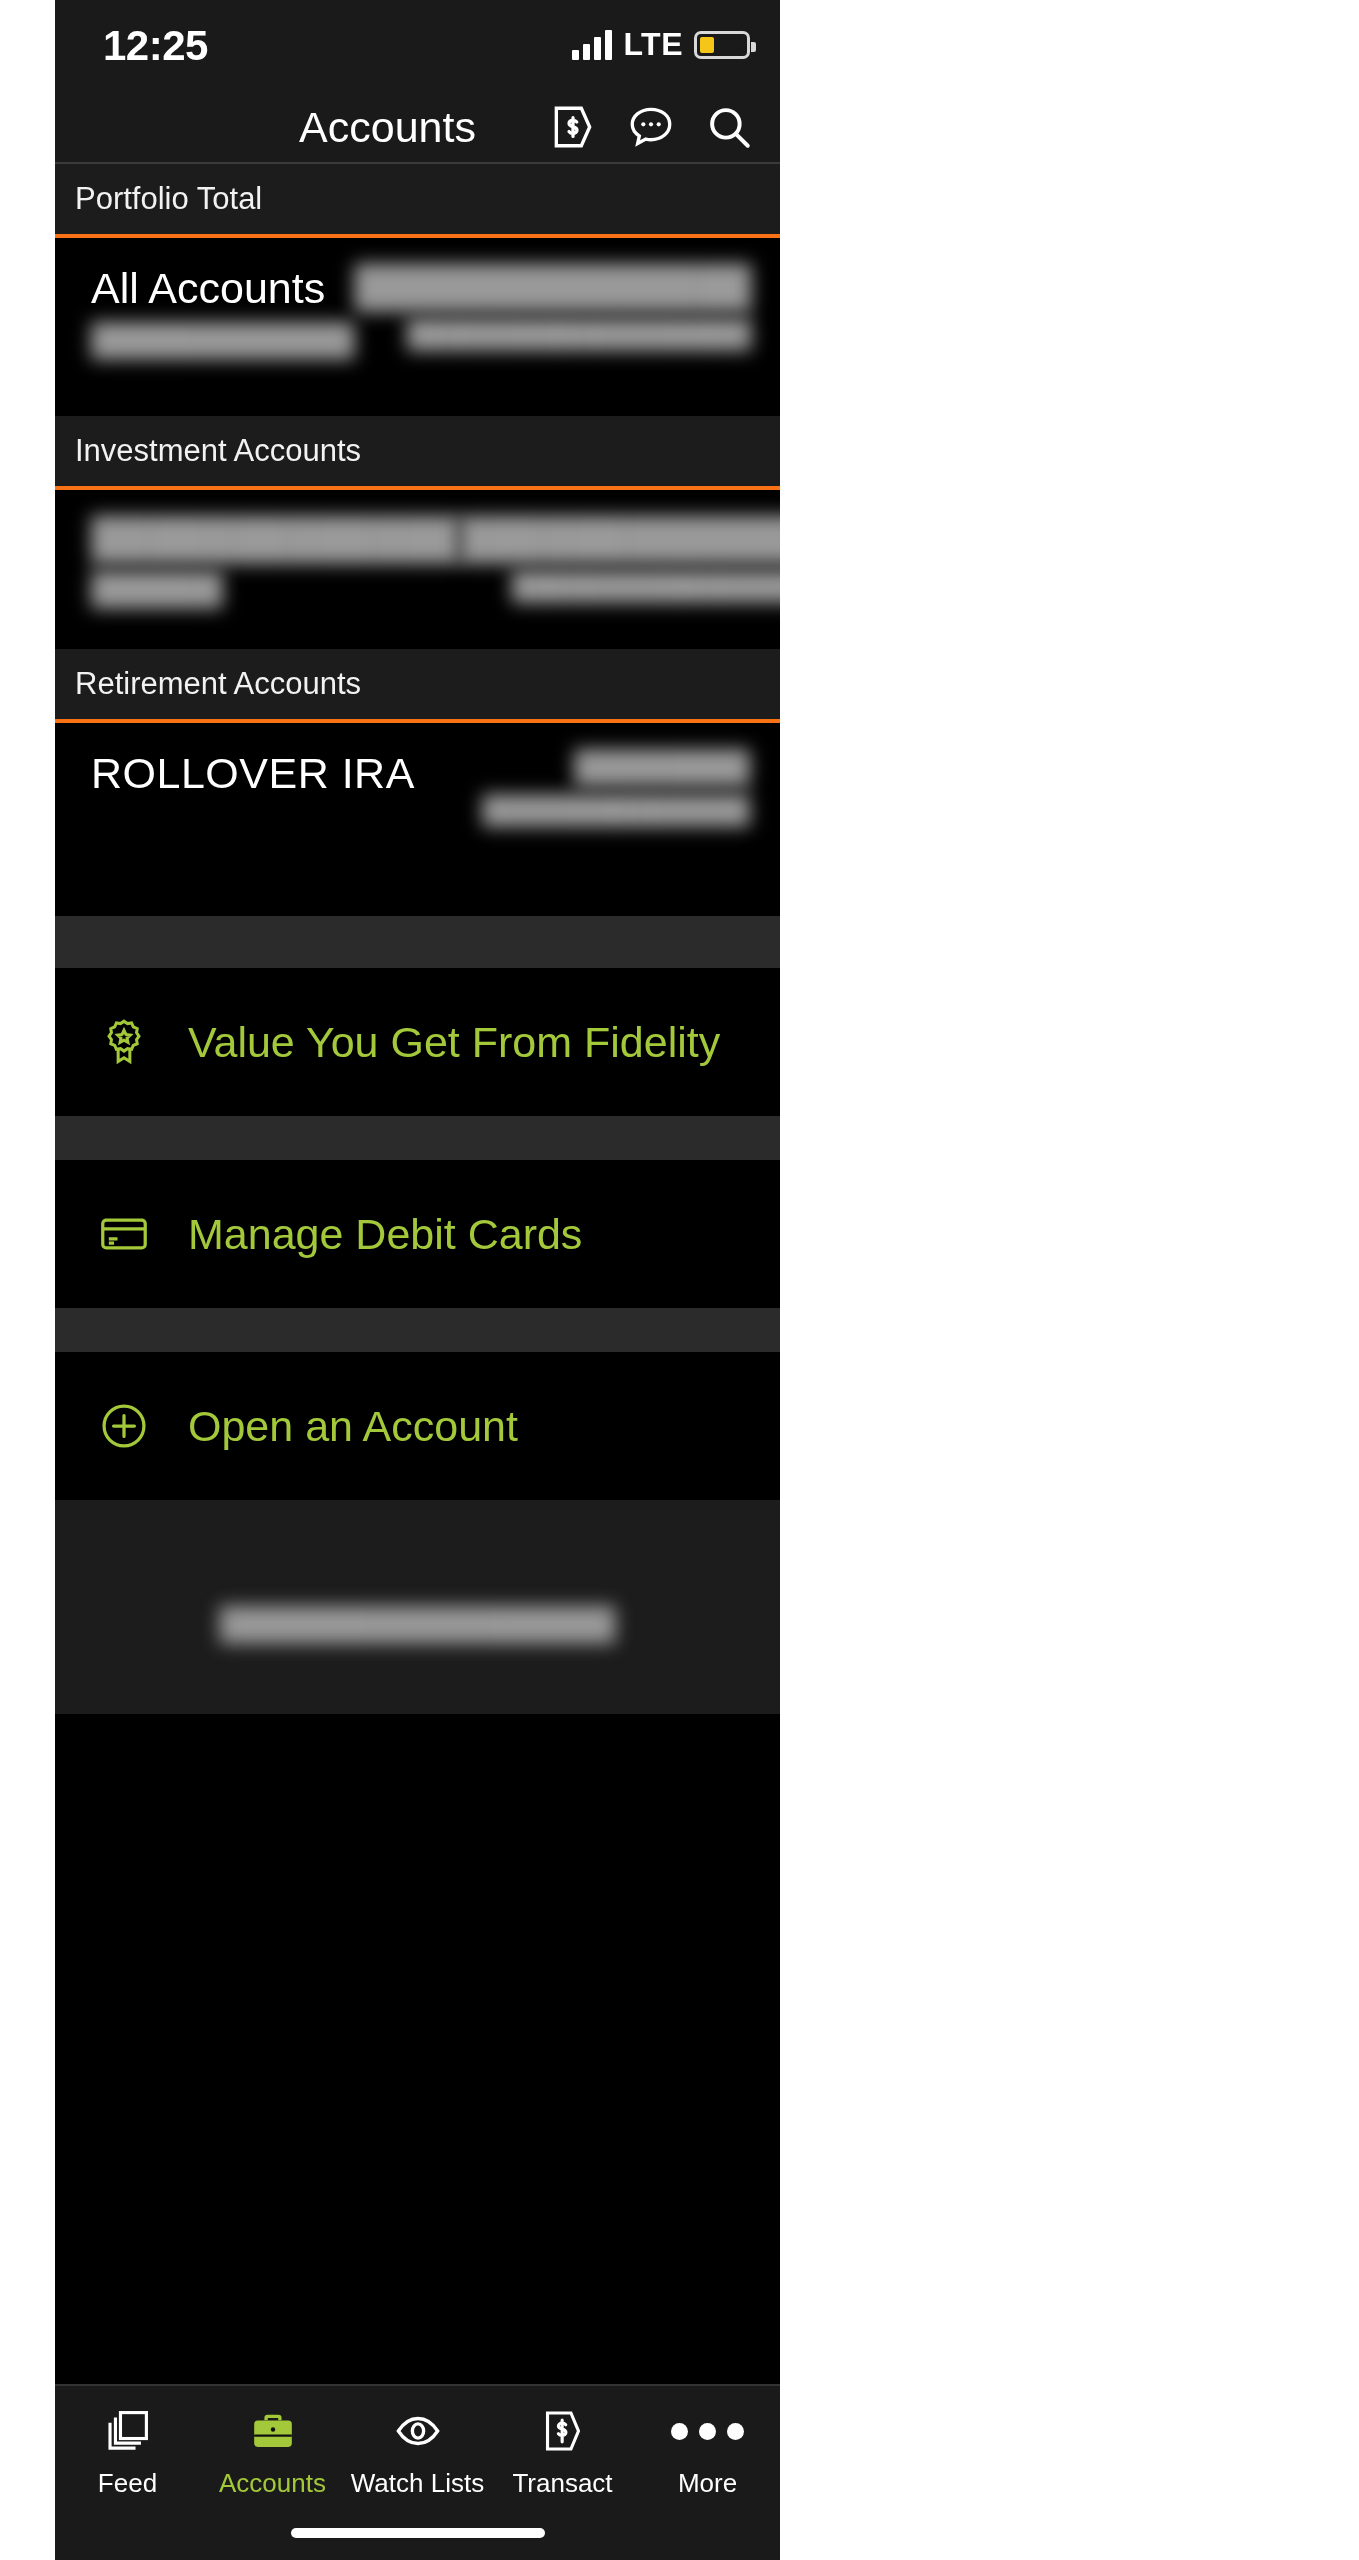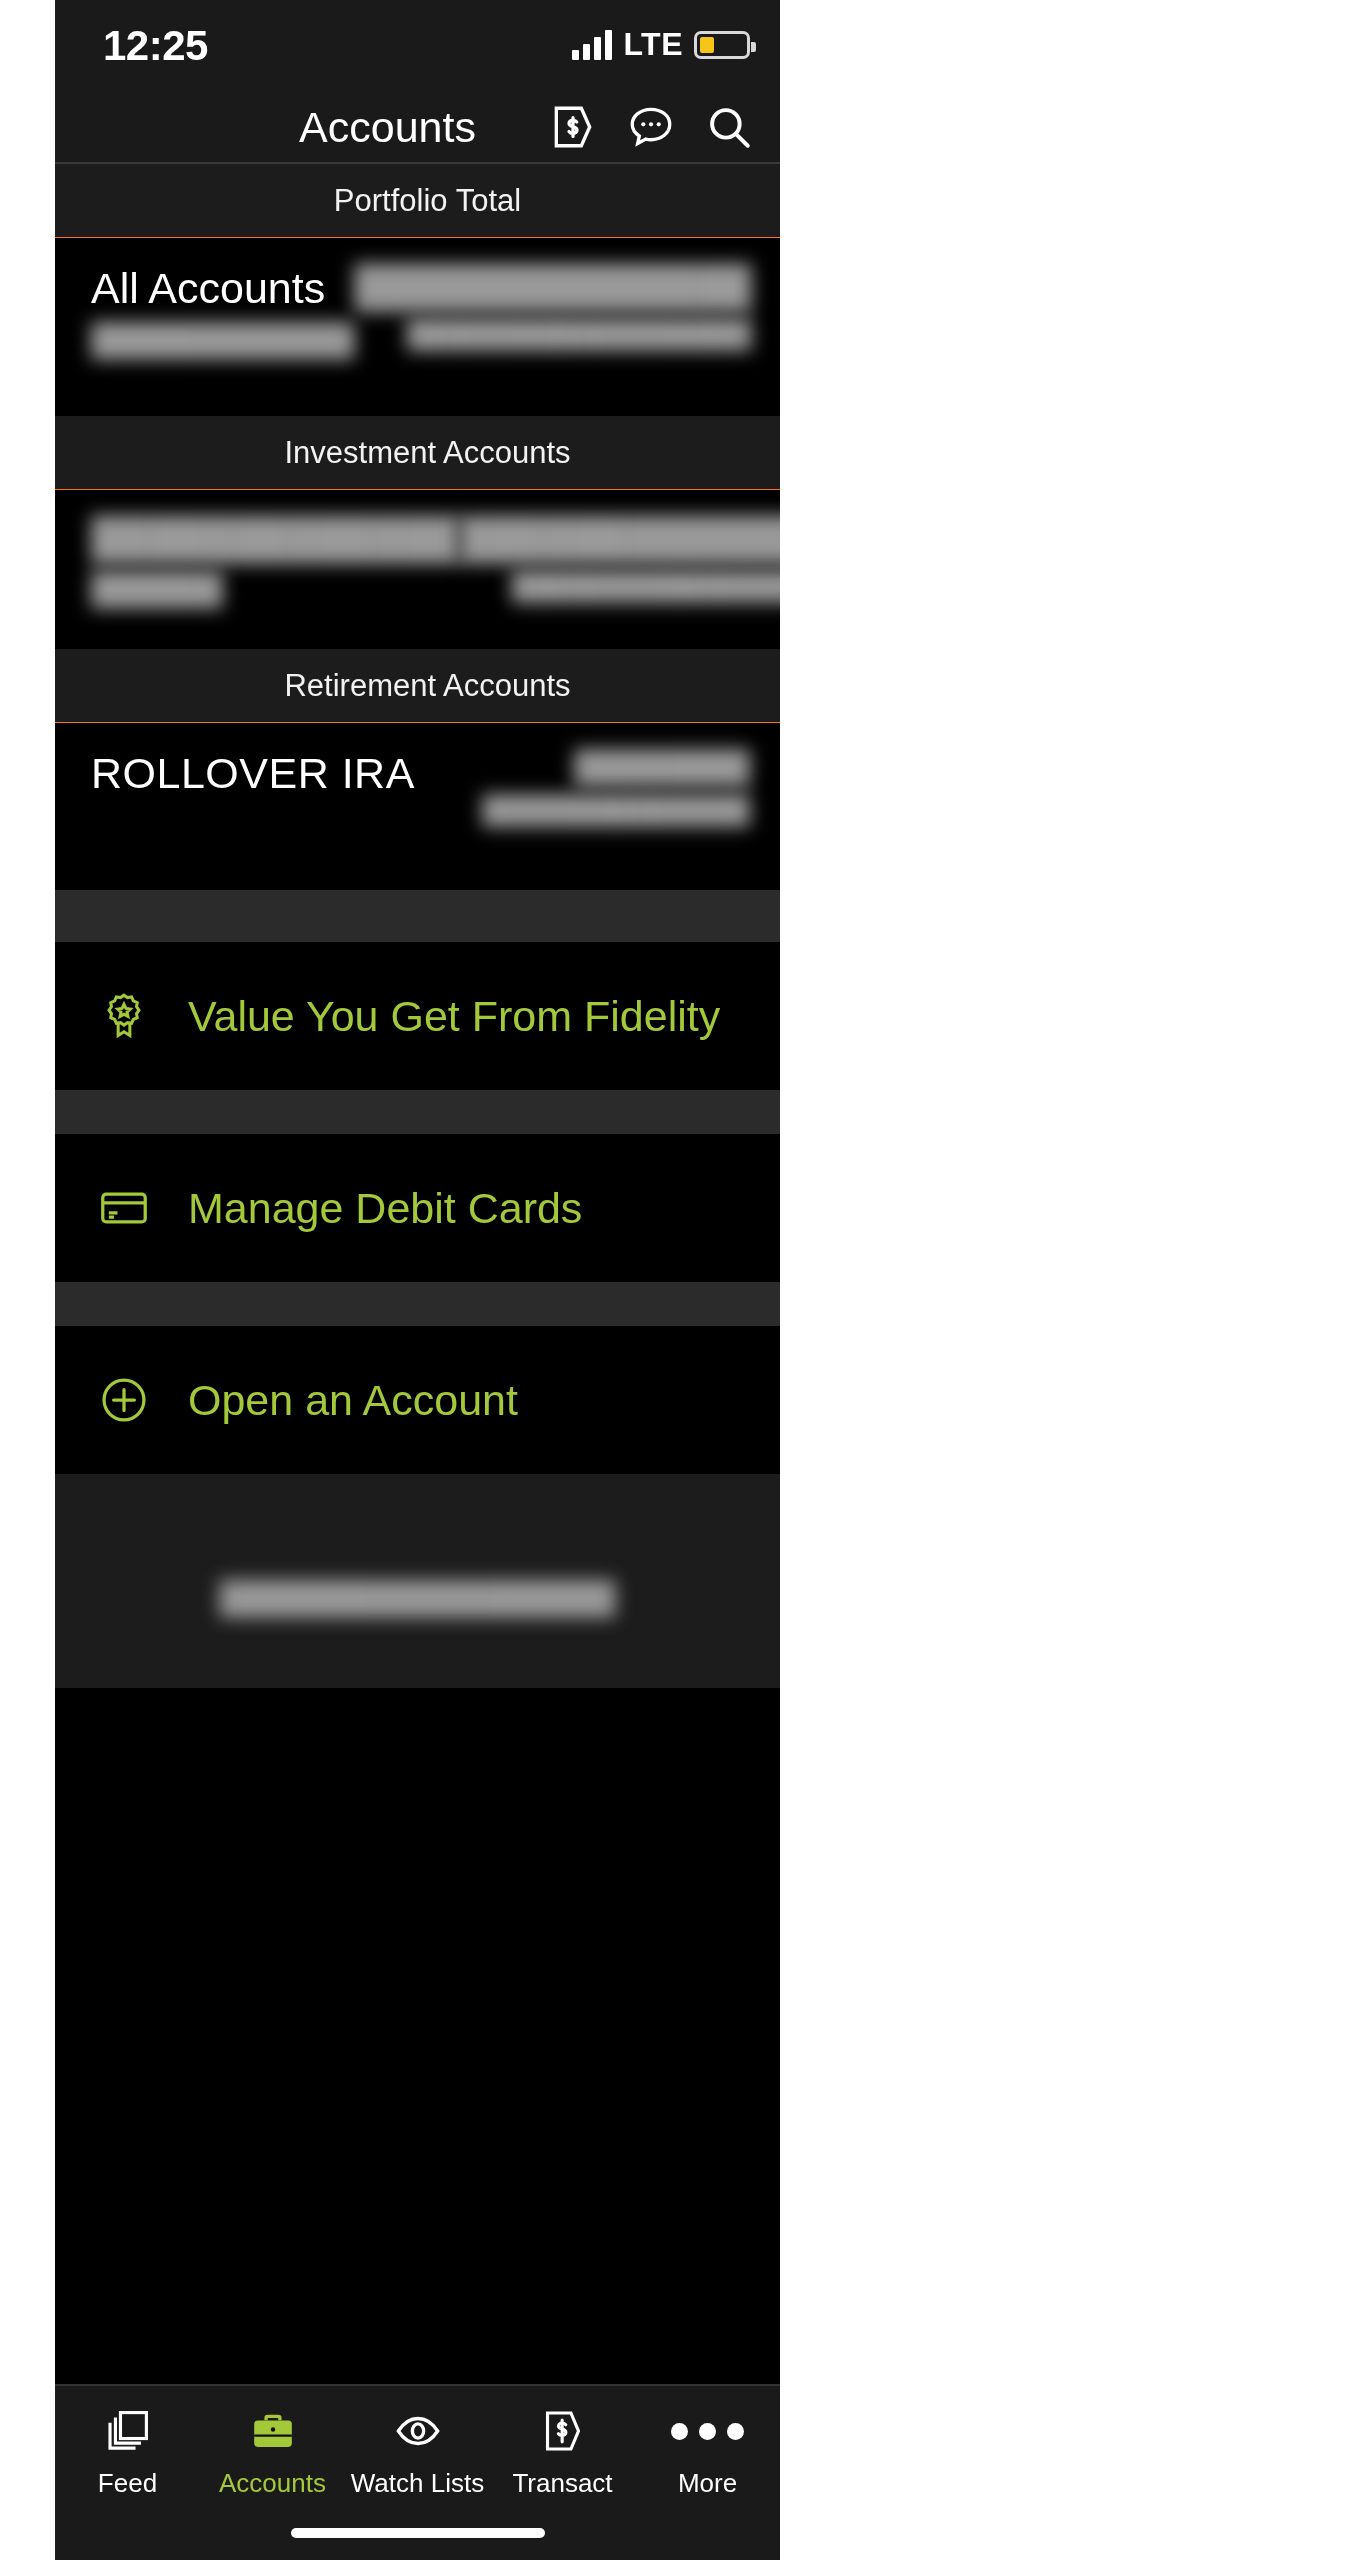--- a/index.html
+++ b/index.html
@@ -80,22 +80,21 @@
   .navbar-sep {
     height:2px; background:#3a3a3a;
   }
 
   
   .sect {
     background:#1c1c1c;
     height:74px;
     display:flex; align-items:center;
     padding-left:20px;
-    border-bottom:1px solid #f97316;
-    justify-content:center;
+    border-bottom:4px solid #f97316;
   }
   .sect span { color:#f2f2f2; font-size:31px; font-weight:400; }
 
   
   .acct {
     background:#000000;
     position:relative;
     padding:26px 30px 30px 36px;
     min-height:120px;
   }
@@ -250,21 +249,21 @@
         <div class="acct-right">
           <div class="blur blur-lg">██████████████</div>
           <div class="blur blur-sm acct-sub">██████████████████</div>
         </div>
       </div>
     </div>
 
     <div class="sect">
       <span>Retirement Accounts</span>
     </div>
-    <div class="acct" style="min-height:166px;padding-bottom:64px;">
+    <div class="acct" style="min-height:166px;padding-bottom:90px;">
       <div class="acct-top">
         <div>
           <div class="acct-name caps">ROLLOVER IRA</div>
         </div>
         <div class="acct-right">
           <div class="blur blur-md">████████</div>
           <div class="blur blur-sm acct-sub">██████████████</div>
         </div>
       </div>
     </div>

